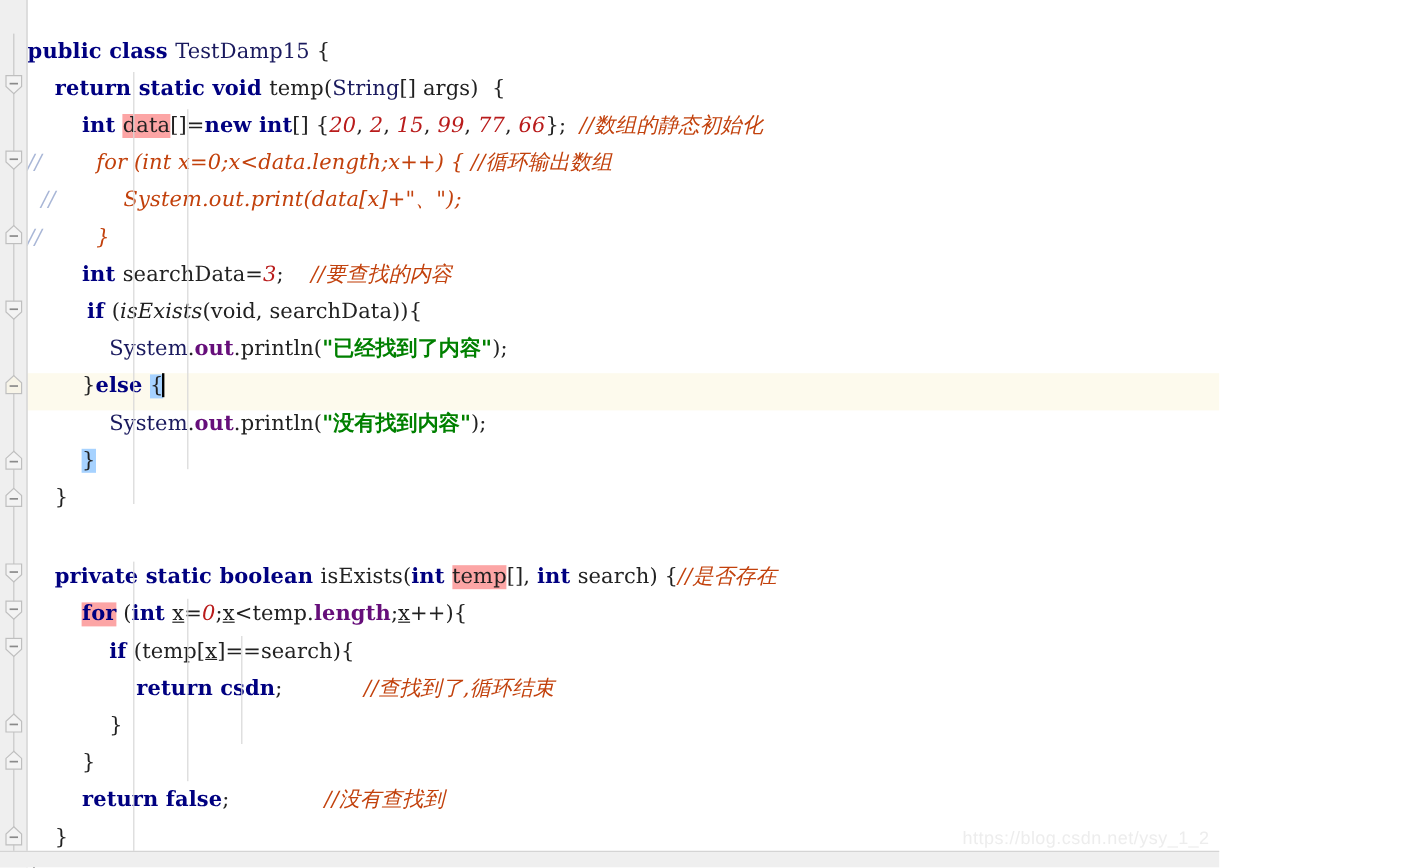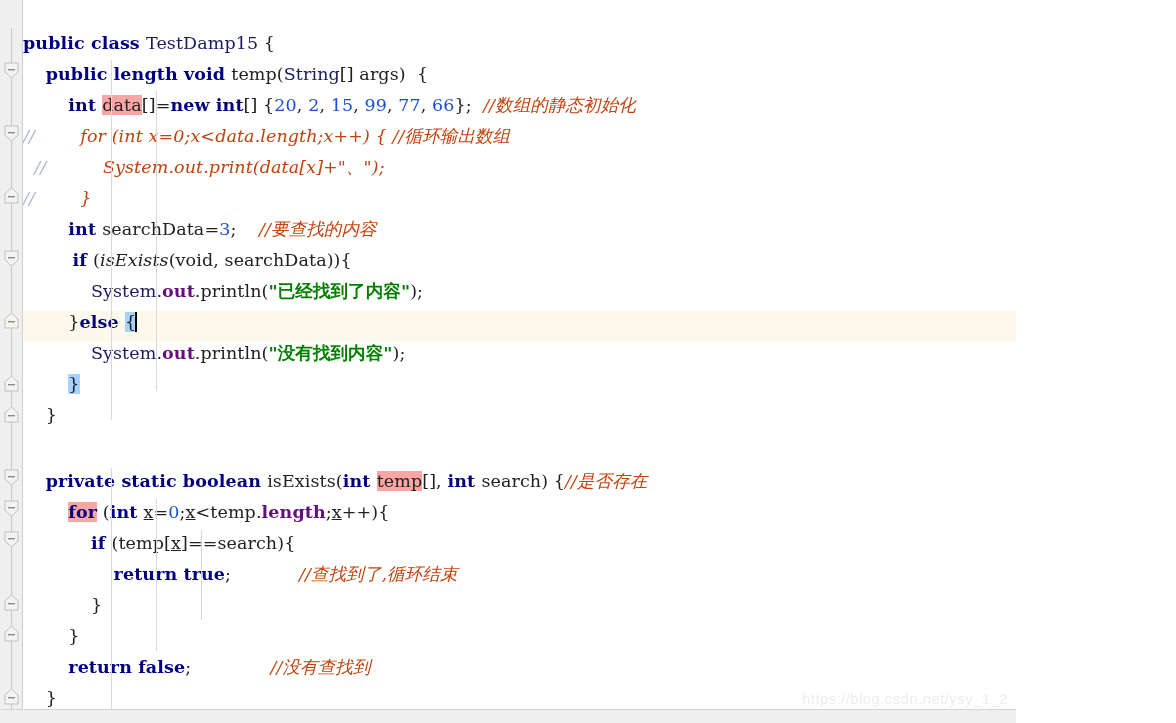--- a/index.html
+++ b/index.html
@@ -99,21 +99,21 @@
   .indent-guide {
     position: absolute;
     width: 1px;
     background: #d8d8d8;
     z-index: 1;
   }
 
   
   .kw      { color: #000080; font-weight: bold; }
   .plain   { color: #212121; }
-  .num     { color: #1d4ed8; }
+  .num     { color: #b91c1c; font-style: italic; }
   .str     { color: #008000; font-weight: bold; }
   .cmt     { color: #c2410c; font-style: italic; }
   .cls     { color: #1a1a5e; }
   .meth    { color: #212121; font-style: italic; }
   .statfld { color: #660e7a; font-weight: bold; }
   .localvar{ color: #212121; text-decoration: underline; }
   .hl-ident{ background: #fca5a5; }
   .brace-m { background: #a6d2ff; }
 
   .cmt-slash { color: #a8b6d6; font-style: italic; }
@@ -232,21 +232,21 @@
   <div class="code-surface">
 
     <div class="indent-guide" style="left:88px;  top:60px;  height:360px;"></div>
     <div class="indent-guide" style="left:133px; top:91px;  height:300px;"></div>
     <div class="indent-guide" style="left:88px;  top:468px; height:245px;"></div>
     <div class="indent-guide" style="left:133px; top:499px; height:152px;"></div>
     <div class="indent-guide" style="left:178px; top:530px; height:90px;"></div>
 
     <div class="line" style="top:28px;"><span class="kw">public class </span><span class="cls">TestDamp15</span><span class="plain"> {</span></div>
 
-    <div class="line" style="top:59px;"><span class="plain">    </span><span class="kw">public length void </span><span class="plain">temp(</span><span class="cls">String</span><span class="plain">[] args)  {</span></div>
+    <div class="line" style="top:59px;"><span class="plain">    </span><span class="kw">return static void </span><span class="plain">temp(</span><span class="cls">String</span><span class="plain">[] args)  {</span></div>
 
     <div class="line" style="top:90px;"><span class="plain">        </span><span class="kw">int </span><span class="hl-ident plain">data</span><span class="plain">[]=</span><span class="kw">new int</span><span class="plain">[] {</span><span class="num">20</span><span class="plain">, </span><span class="num">2</span><span class="plain">, </span><span class="num">15</span><span class="plain">, </span><span class="num">99</span><span class="plain">, </span><span class="num">77</span><span class="plain">, </span><span class="num">66</span><span class="plain">};  </span><span class="cmt">//数组的静态初始化</span></div>
 
     <div class="line" style="top:121px;"><span class="cmt-slash">//</span><span class="cmt">        for (int x=0;x&lt;data.length;x++) { //循环输出数组</span></div>
 
     <div class="line" style="top:152px;"><span class="cmt-slash">  //</span><span class="cmt">          System.out.print(data[x]+"、");</span></div>
 
     <div class="line" style="top:183px;"><span class="cmt-slash">//</span><span class="cmt">        }</span></div>
 
     <div class="line" style="top:214px;"><span class="plain">        </span><span class="kw">int </span><span class="plain">searchData=</span><span class="num">3</span><span class="plain">;    </span><span class="cmt">//要查找的内容</span></div>
@@ -264,21 +264,21 @@
     <div class="line" style="top:400px;"><span class="plain">    }</span></div>
 
     <div class="line" style="top:431px;"><span class="plain"> </span></div>
 
     <div class="line" style="top:466px;"><span class="plain">    </span><span class="kw">private static boolean </span><span class="plain">isExists(</span><span class="kw">int </span><span class="hl-ident plain">temp</span><span class="plain">[], </span><span class="kw">int </span><span class="plain">search) {</span><span class="cmt">//是否存在</span></div>
 
     <div class="line" style="top:497px;"><span class="plain">        </span><span class="hl-ident kw">for</span><span class="plain"> (</span><span class="kw">int </span><span class="localvar">x</span><span class="plain">=</span><span class="num">0</span><span class="plain">;</span><span class="localvar">x</span><span class="plain">&lt;temp.</span><span class="statfld">length</span><span class="plain">;</span><span class="localvar">x</span><span class="plain">++){</span></div>
 
     <div class="line" style="top:528px;"><span class="plain">            </span><span class="kw">if </span><span class="plain">(temp[</span><span class="localvar">x</span><span class="plain">]==search){</span></div>
 
-    <div class="line" style="top:559px;"><span class="plain">                </span><span class="kw">return true</span><span class="plain">;            </span><span class="cmt">//查找到了,循环结束</span></div>
+    <div class="line" style="top:559px;"><span class="plain">                </span><span class="kw">return csdn</span><span class="plain">;            </span><span class="cmt">//查找到了,循环结束</span></div>
 
     <div class="line" style="top:590px;"><span class="plain">            }</span></div>
 
     <div class="line" style="top:621px;"><span class="plain">        }</span></div>
 
     <div class="line" style="top:652px;"><span class="plain">        </span><span class="kw">return false</span><span class="plain">;              </span><span class="cmt">//没有查找到</span></div>
 
     <div class="line" style="top:683px;"><span class="plain">    }</span></div>
 
     <div class="line" style="top:714px;"><span class="plain">}</span></div>

